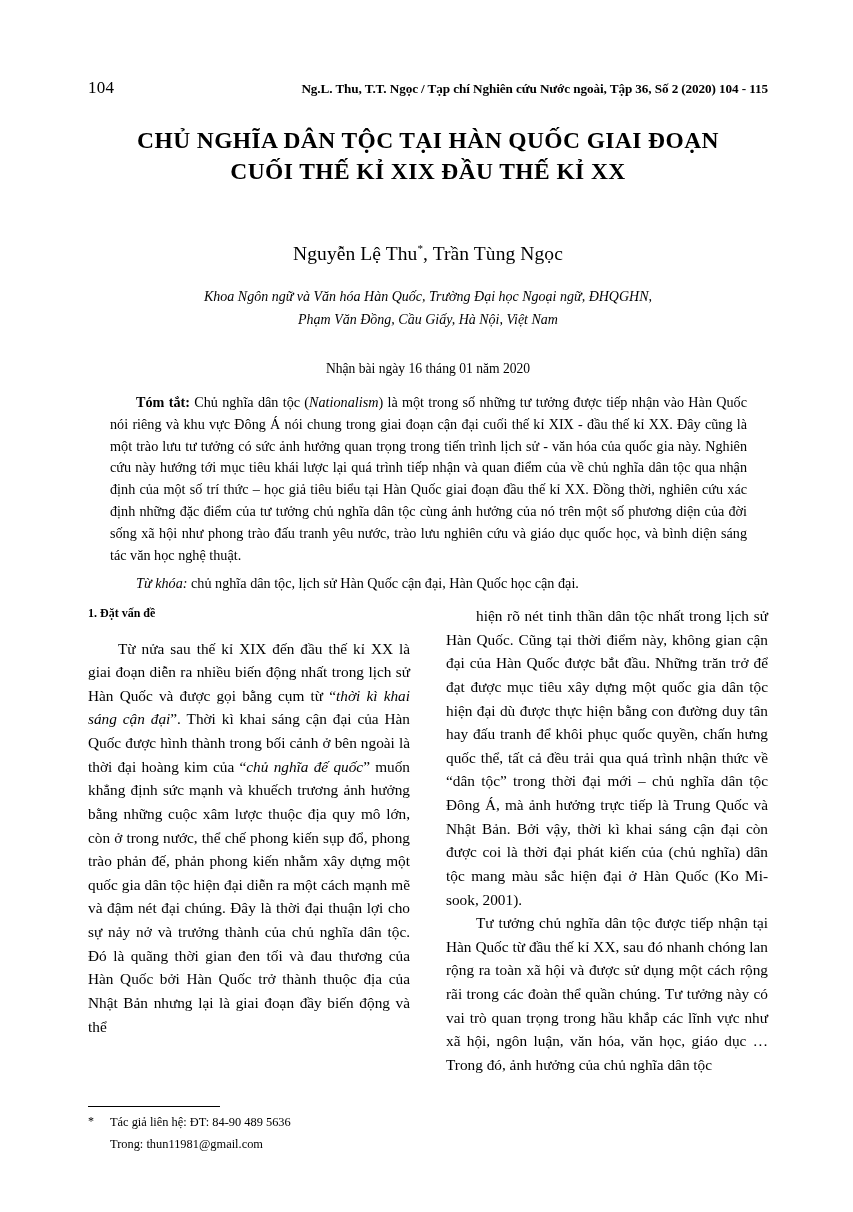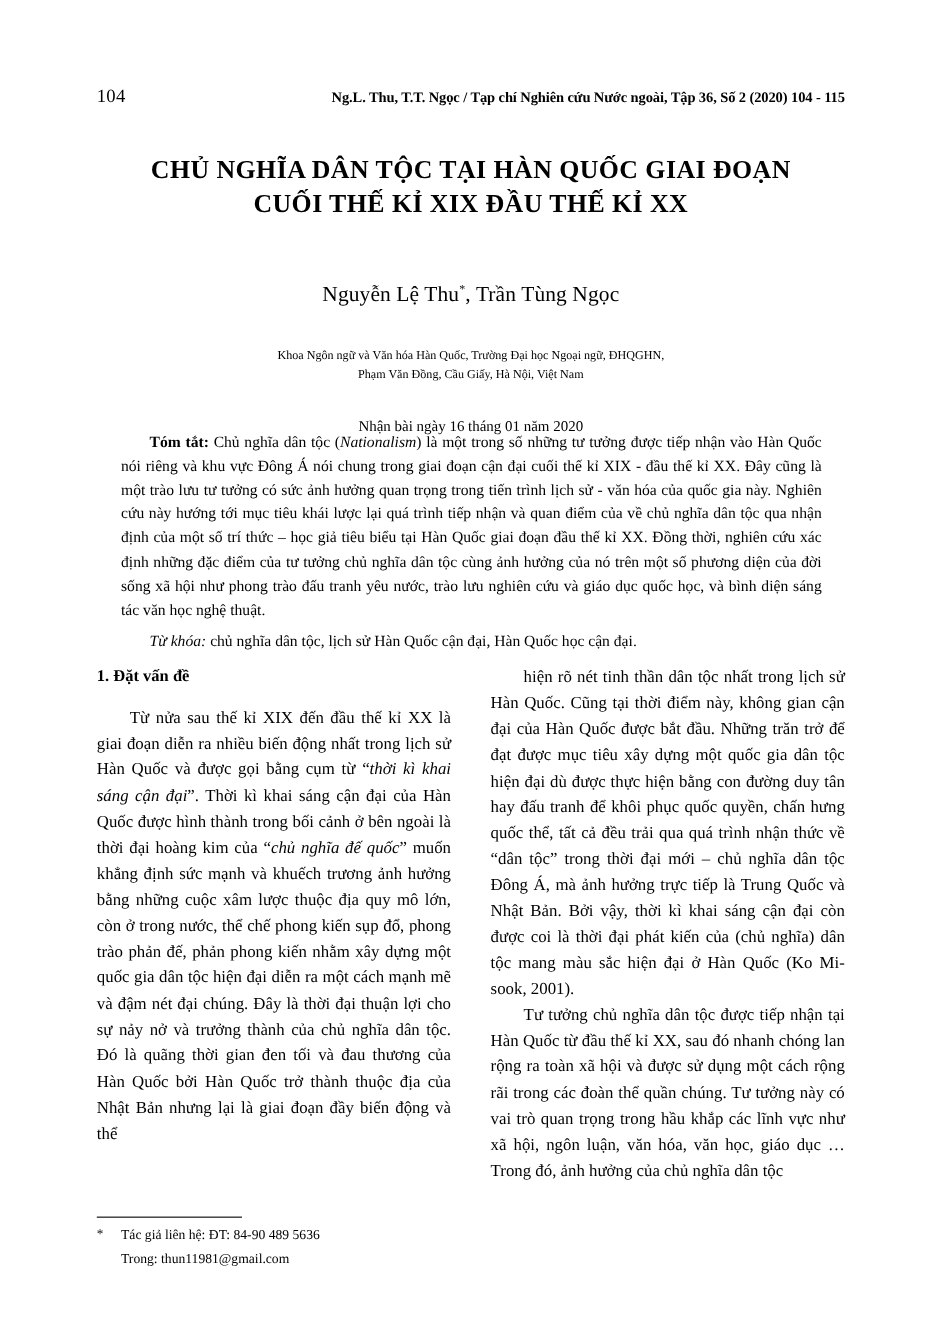--- a/index.html
+++ b/index.html
@@ -44,43 +44,44 @@
     font-size: 13.2px;
     font-weight: bold;
     letter-spacing: -0.1px;
     white-space: nowrap;
   }
 
   
   .title-block {
     position: absolute;
     left: 88px;
-    top: 140px;
+    top: 125px;
     width: 680px;
     text-align: center;
   }
   .doc-title {
     font-size: 23.5px;
     font-weight: bold;
     line-height: 1.34;
     letter-spacing: 0.4px;
     margin: 0;
   }
   .authors {
     margin-top: 54px;
     font-size: 19.5px;
     letter-spacing: 0.1px;
   }
   .authors sup {
     font-size: 11px;
     vertical-align: super;
   }
   .affiliation {
-    margin-top: 36px;
-    font-size: 11px;
+    margin-top: 22px;
+    font-size: 14px;
+    font-style: italic;
     line-height: 1.62;
   }
   .dates {
     margin-top: 26px;
     font-size: 13.6px;
     line-height: 1.66;
   }
 
   
   .abstract {
@@ -118,21 +119,21 @@
     gap: 36px;
   }
   .col {
     width: 322px;
     font-size: 15.3px;
     line-height: 1.545;
     text-align: justify;
     text-justify: inter-word;
   }
   .sec-head {
-    font-size: 15px;
+    font-size: 12px;
     font-weight: bold;
     margin: 0 0 14px 0;
   }
   .col p {
     margin: 0;
     text-indent: 30px;
   }
   .col p + p { margin-top: 0px; }
   .col i { font-style: italic; }
 

